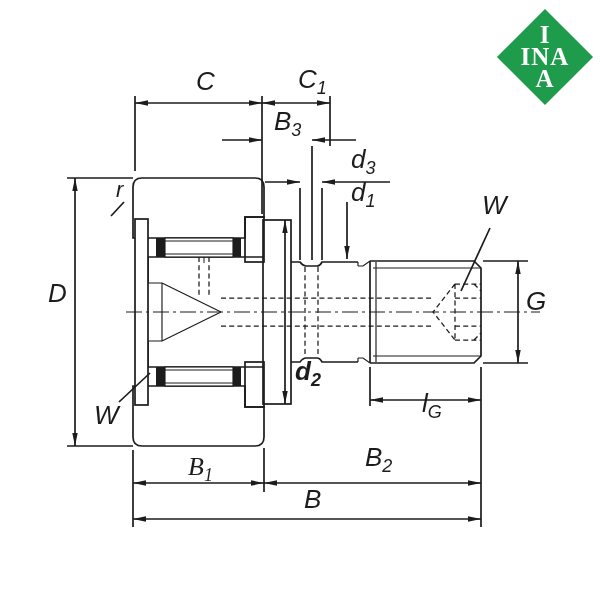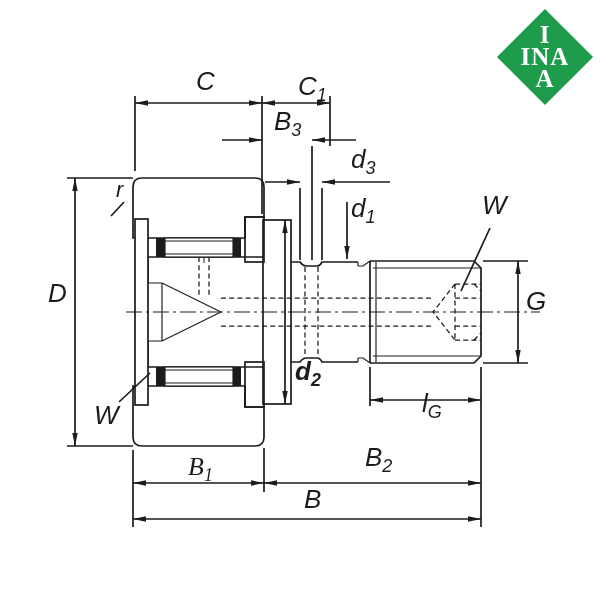--- a/index.html
+++ b/index.html
@@ -176,24 +176,24 @@
       <polygon points="133,519 146,516.3 146,521.7"></polygon>
       <polygon points="481,519 468,516.3 468,521.7"></polygon>
 
       <path d="M490,228 L461,291"></path>
       <path d="M119,402 L150,373"></path>
       <path d="M111,216 L124,202"></path>
     </g>
   </svg>
 
   <span class="lbl" style="left:196px;top:68px;"><span>C</span><sub></sub></span>
-  <span class="lbl" style="left:298px;top:66px;margin-top:7px;"><span>C</span><sub>1</sub></span>
+  <span class="lbl" style="left:298px;top:66px;"><span>C</span><sub>1</sub></span>
   <span class="lbl" style="left:274px;top:108px;"><span>B</span><sub>3</sub></span>
   <span class="lbl" style="left:351px;top:146px;"><span>d</span><sub>3</sub></span>
-  <span class="lbl" style="left:351px;top:195px;font-style:italic;"><span>d</span><sub>1</sub></span>
+  <span class="lbl" style="left:351px;top:179px;font-style:italic;"><span>d</span><sub>1</sub></span>
   <span class="lbl small" style="left:116px;top:179px;"><span>r</span><sub></sub></span>
   <span class="lbl" style="left:48px;top:280px;"><span>D</span><sub></sub></span>
   <span class="lbl" style="left:482px;top:192px;"><span>W</span><sub></sub></span>
   <span class="lbl" style="left:526px;top:288px;"><span>G</span><sub></sub></span>
   <span class="lbl" style="left:422px;top:362px;margin-top:28px;"><span>l</span><sub>G</sub></span>
   <span class="lbl" style="left:295px;top:358px;font-weight:bold;"><span>d</span><sub>2</sub></span>
   <span class="lbl" style="left:188px;top:454px;font-family:Liberation Serif, serif;"><span>B</span><sub>1</sub></span>
   <span class="lbl" style="left:365px;top:444px;"><span>B</span><sub>2</sub></span>
   <span class="lbl" style="left:304px;top:486px;"><span>B</span><sub></sub></span>
   <span class="lbl" style="left:94px;top:402px;"><span>W</span><sub></sub></span>

